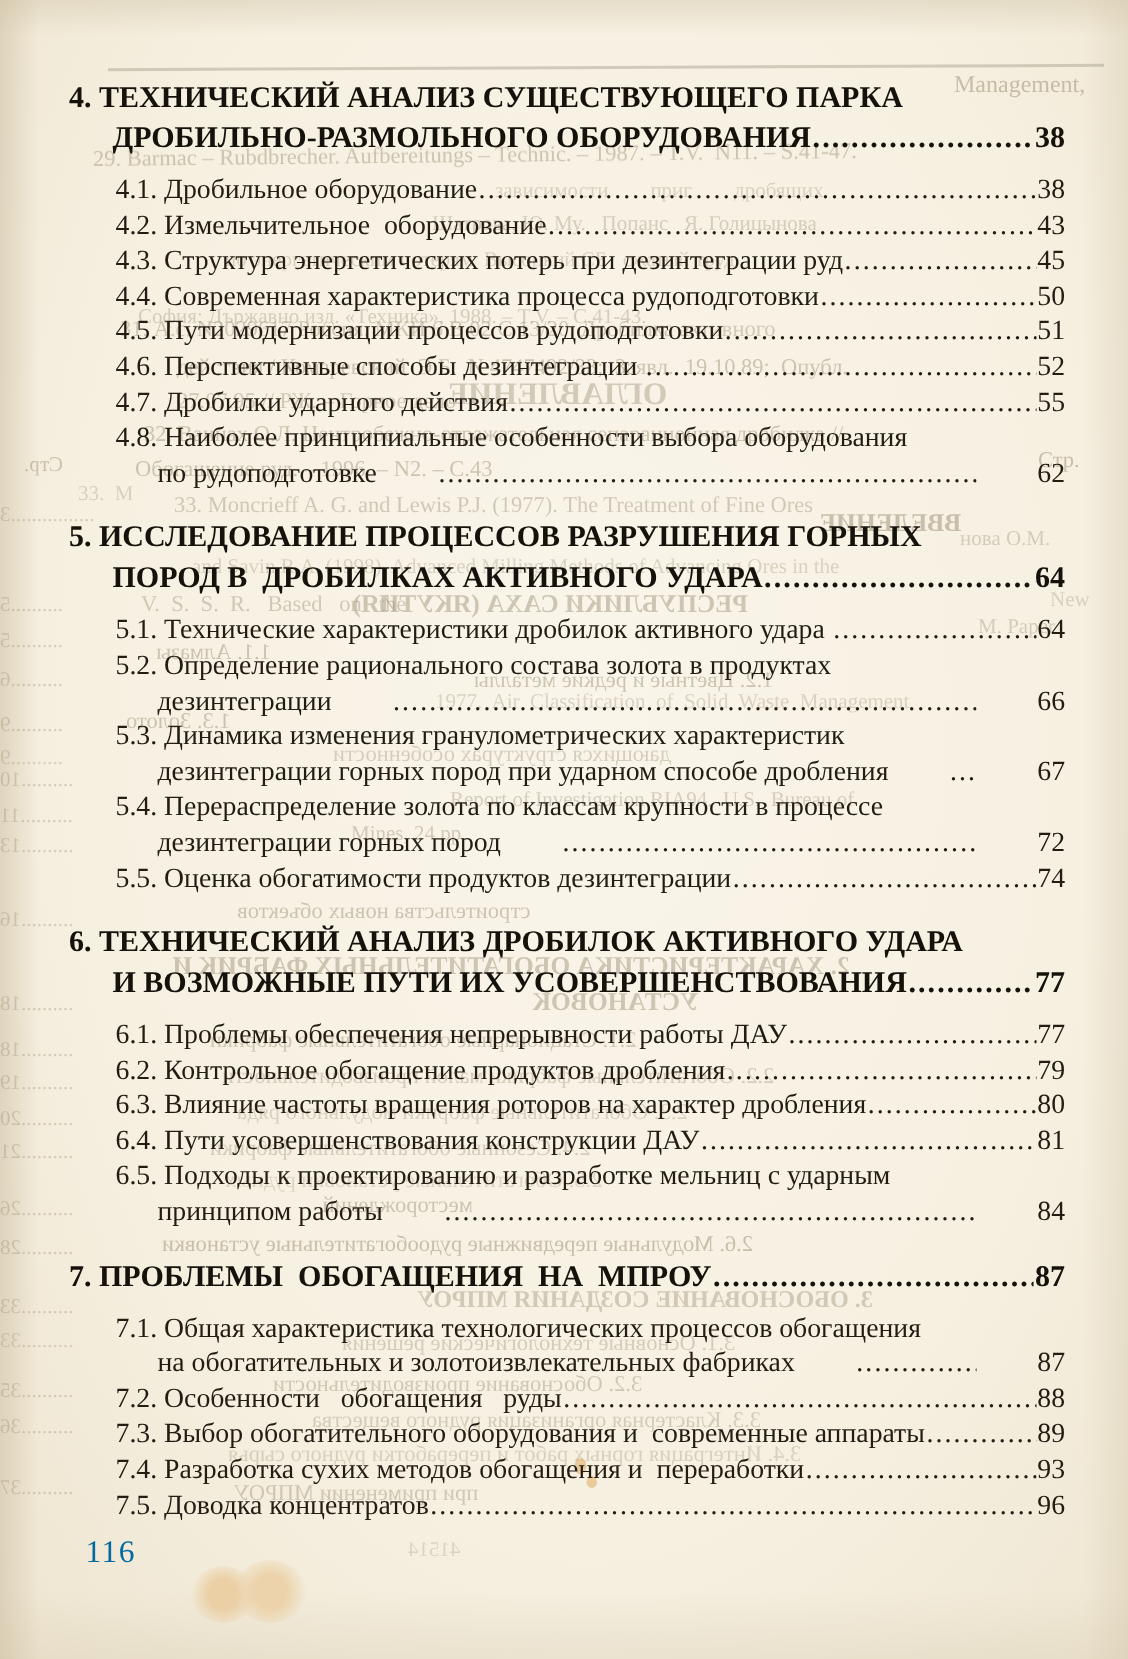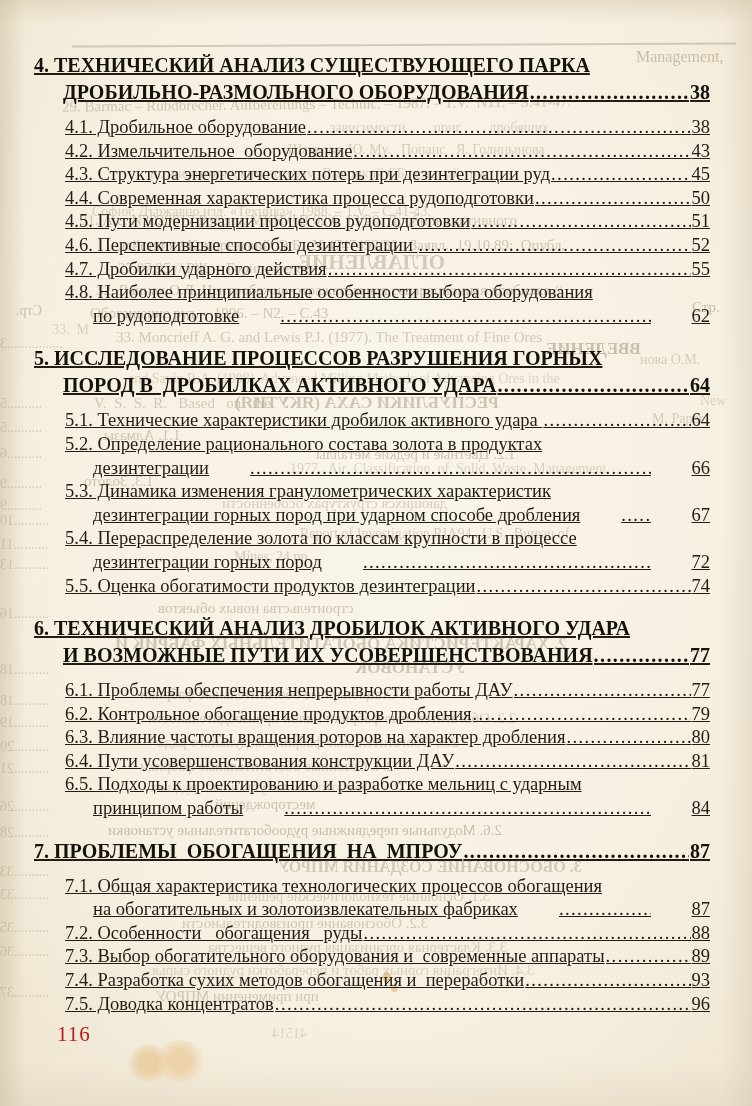--- a/index.html
+++ b/index.html
@@ -8,34 +8,34 @@
     font-family:"Liberation Serif","DejaVu Serif",serif;
     background:
       linear-gradient(90deg, rgba(203,189,160,.5), rgba(203,189,160,0) 26px),
       linear-gradient(270deg, rgba(208,196,168,.35), rgba(208,196,168,0) 30px),
       linear-gradient(180deg, rgba(210,198,170,.45), rgba(210,198,170,0) 24px),
       linear-gradient(0deg, rgba(216,205,180,.35), rgba(216,205,180,0) 46px),
       radial-gradient(ellipse at 52% 42%, #faf5ea 0%, #f6f0e1 62%, #eee5d0 100%);
   }
   .page{position:absolute;inset:0;}
   
-  .toc{position:absolute;left:0;top:0;right:0;z-index:2;padding:52px 42px 0 34px;color:#221c13;text-decoration:underline;}
+  .toc{position:absolute;left:0;top:0;right:0;z-index:2;padding:52px 42px 0 46px;color:#221c13;}
   .entry.section{font-weight:bold;font-size:20px;line-height:27px;margin:17px 0 10px 0;color:#15110b;}
   .toc > .entry:first-child{margin-top:0;}
   .entry.item{font-size:18.5px;line-height:23.6px;}
   .row{display:flex;align-items:baseline;}
   .section .row.cont{padding-left:29px;text-align:right;}
   .item .row{padding-left:31px;}
   .item .row.cont{padding-left:59px;gap:40px;}
   .txt{white-space:pre;}
   .dots{flex:1 1 auto;overflow:hidden;white-space:nowrap;margin:0 1px;}
   .dots::after{content:"..............................................................................................................................................................................................";letter-spacing:1.4px;}
   .pg{white-space:nowrap;flex:0 0 auto;}
   
-  .page-number{position:absolute;left:57px;top:1022px;z-index:2;font-size:21px;letter-spacing:1px;color:#b91c1c;}
+  .page-number{position:absolute;left:57px;top:1022px;z-index:2;font-size:21px;letter-spacing:1px;color:#0369a1;}
   
   .ghost-layer{position:absolute;inset:0;z-index:1;pointer-events:none;}
   .ghost{position:absolute;color:#a2947c;white-space:pre;filter:blur(.3px);}
   .ghost.b{color:#9a8c74;}
   
   .rule-ghost{position:absolute;left:72px;top:44px;width:664px;height:2px;background:#97907f;opacity:.4;transform:rotate(-.25deg);z-index:1;}
   .stain{position:absolute;z-index:3;}
   .stain-a{left:128px;top:1044px;width:42px;height:38px;border-radius:50%;
     background:radial-gradient(circle,#ebd0a6 35%,rgba(235,208,166,0) 78%);}
   .stain-b{left:156px;top:1040px;width:48px;height:42px;border-radius:50%;

